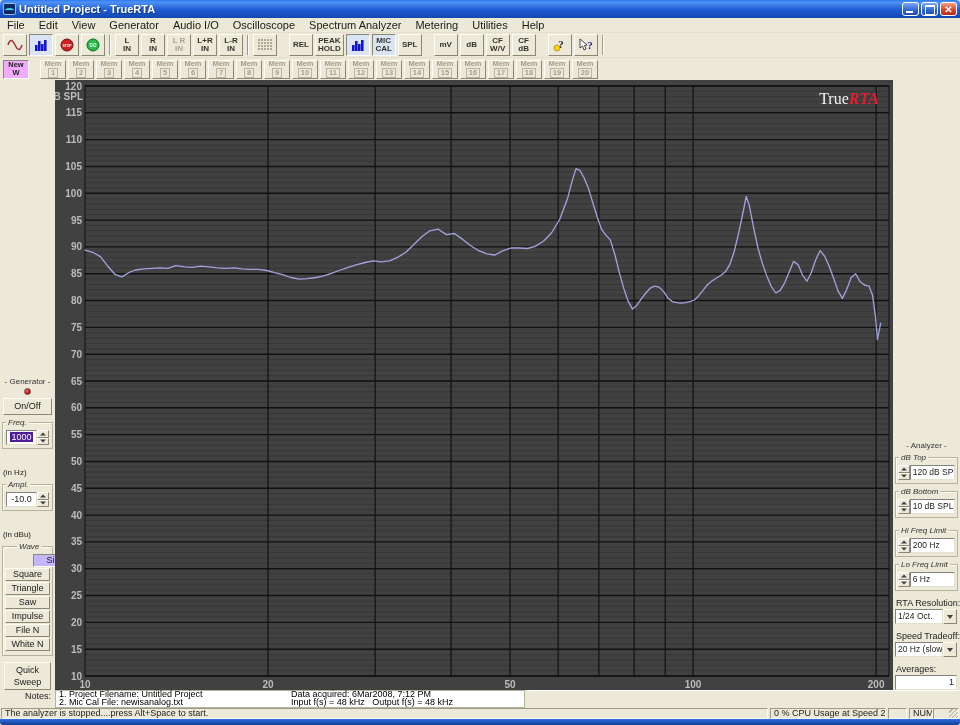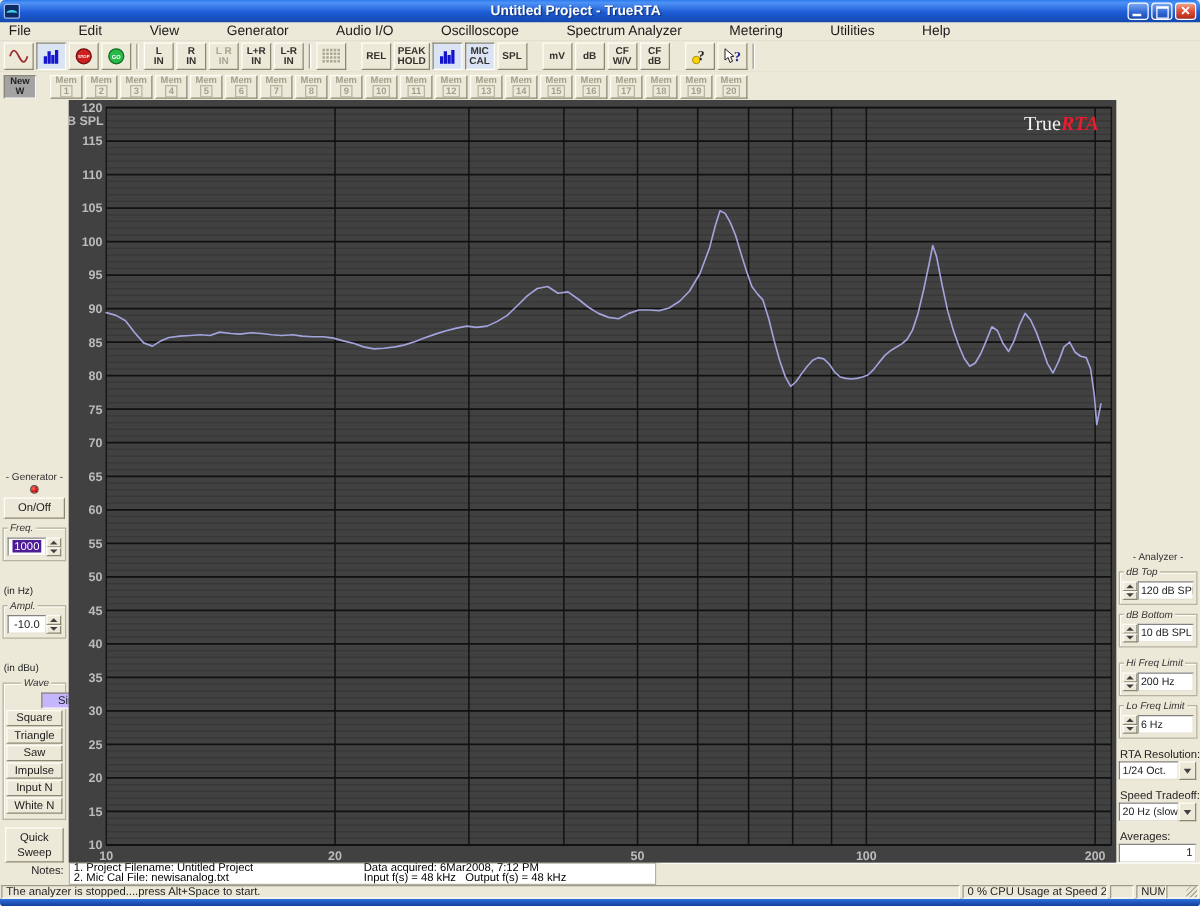--- a/index.html
+++ b/index.html
@@ -2,39 +2,39 @@
 <html><head>
 <meta charset="utf-8">
 <style>
   html,body{margin:0;padding:0;width:960px;height:725px;overflow:hidden;
     font-family:"Liberation Sans",sans-serif;background:#ece9d8;}
   *{box-sizing:border-box;}
 
   
   .titlebar{height:18px;display:flex;align-items:center;padding:0 3px;
     background:linear-gradient(180deg,#2a7bf0 0%,#4f92f5 12%,#1d5cd6 55%,#1448ad 100%);
-    border-radius:4px 4px 0 0;color:#fff;text-align:center;}
+    border-radius:4px 4px 0 0;color:#fff;}
   .app-icon{width:13px;height:12px;background:#0b2a66;border:1px solid #9db9e8;
     margin-right:3px;position:relative;border-radius:2px;}
   .app-icon:before{content:"";position:absolute;left:1px;top:4px;width:9px;height:3px;
     border-top:2px solid #3fd4e8;border-radius:50%;}
   .title-text{font-size:11px;font-weight:bold;text-shadow:1px 1px 1px #10337a;flex:1;
     white-space:nowrap;overflow:hidden;}
   .winbtns{display:flex;gap:2px;}
   .wbtn{width:17px;height:14px;border-radius:3px;border:1px solid #fff;
     position:relative;background:linear-gradient(180deg,#7aa7f2,#2f66d4 60%,#1c4cb0);}
   .wbtn.close{background:linear-gradient(180deg,#f1a088,#dd4f33 50%,#b52a15);}
   .wbtn.min:before{content:"";position:absolute;left:3px;bottom:2px;width:7px;height:2px;background:#fff;}
   .wbtn.max:before{content:"";position:absolute;left:3px;top:2px;width:8px;height:7px;
     border:1px solid #fff;border-top-width:2px;}
   .wbtn.close:before{content:"\2715";position:absolute;left:0;right:0;top:0;bottom:0;
     color:#fff;font-size:10px;font-weight:bold;line-height:13px;text-align:center;}
 
   .menubar{height:15px;background:#ece9d8;display:flex;align-items:center;
-    font-size:11px;color:#1a1a1a;border-bottom:1px solid #e2dfce;gap:24px;}
+    font-size:11px;color:#1a1a1a;border-bottom:1px solid #e2dfce;}
   .menuitem{padding:0 7px;line-height:15px;}
 
   
   .toolbar{height:25px;background:#ece9d8;display:flex;align-items:center;
     padding:0 2px;border-bottom:1px solid #e2dfce;}
   .tbtn{min-width:24px;height:22px;margin:0 1px;background:#ece9d8;
     border:1px solid;border-color:#fffef6 #8a8772 #8a8772 #fffef6;
     display:flex;flex-direction:column;align-items:center;justify-content:center;
     font-size:8px;font-weight:bold;line-height:8px;color:#33322d;padding:1px 2px;}
   .tbtn.pressed{background:#dbe4f5;border-color:#8a8772 #fffef6 #fffef6 #8a8772;}
@@ -42,21 +42,21 @@
   .tsep{width:2px;height:20px;margin:0 3px;border-left:1px solid #9d9a87;border-right:1px solid #fff;}
   .tgap{width:10px;}
   .tbtn svg{display:block;}
 
   .membar{height:22px;background:#ece9d8;display:flex;align-items:center;padding:0 2px;}
   .membtn{width:26px;height:19px;margin:0 1px;background:#ece9d8;
     border:1px solid;border-color:#fffef6 #8a8772 #8a8772 #fffef6;
     font-size:7.5px;font-weight:bold;line-height:8px;color:#a39f8d;
     display:flex;flex-direction:column;align-items:center;justify-content:center;}
   .membtn .num{border:1px solid #b7b4a2;padding:0 2px;min-width:9px;text-align:center;}
-  .membtn.active{background:#a3a3a3;border-color:#8a8772 #fffef6 #fffef6 #8a8772;color:#222;}
+  .membtn.active{background:#f0abfc;border-color:#8a8772 #fffef6 #fffef6 #8a8772;color:#222;}
   .memgap{width:9px;}
 
   
   .main{height:610px;display:flex;align-items:flex-end;}
   .sidepanel{background:#ece9d8;font-size:9px;color:#222;}
   .genpanel{width:55px;padding:2px 2px 0;}
   .anpanel{width:67px;padding:2px 2px 0;}
   .ptitle{font-size:8px;text-align:center;color:#333;margin:1px 0 2px;white-space:nowrap;}
   .led{width:7px;height:7px;border-radius:50%;margin:1px auto 3px;
     background:radial-gradient(circle at 35% 35%,#ff6a6a,#c80000 70%);border:1px solid #5c4a42;}
@@ -392,21 +392,21 @@
     </div>
     <div class="unit">(in dBu)</div>
 
     <div class="group" id="wavegroup" style="padding-top:6px;">
       <span class="glabel" style="left:14px;">Wave</span>
     <div class="xpbtn wavebtn selected">Sine</div>
         <div class="xpbtn wavebtn">Square</div>
         <div class="xpbtn wavebtn">Triangle</div>
         <div class="xpbtn wavebtn">Saw</div>
         <div class="xpbtn wavebtn">Impulse</div>
-        <div class="xpbtn wavebtn">Input N</div>
+        <div class="xpbtn wavebtn">File N</div>
         <div class="xpbtn wavebtn">White N</div>
       </div>
 
     <div class="xpbtn qsweep" id="qsweep">
         <div>Quick</div>
         <div>Sweep</div>
       </div>
   </div>
 
   <div class="chartwrap" id="chartwrap">

